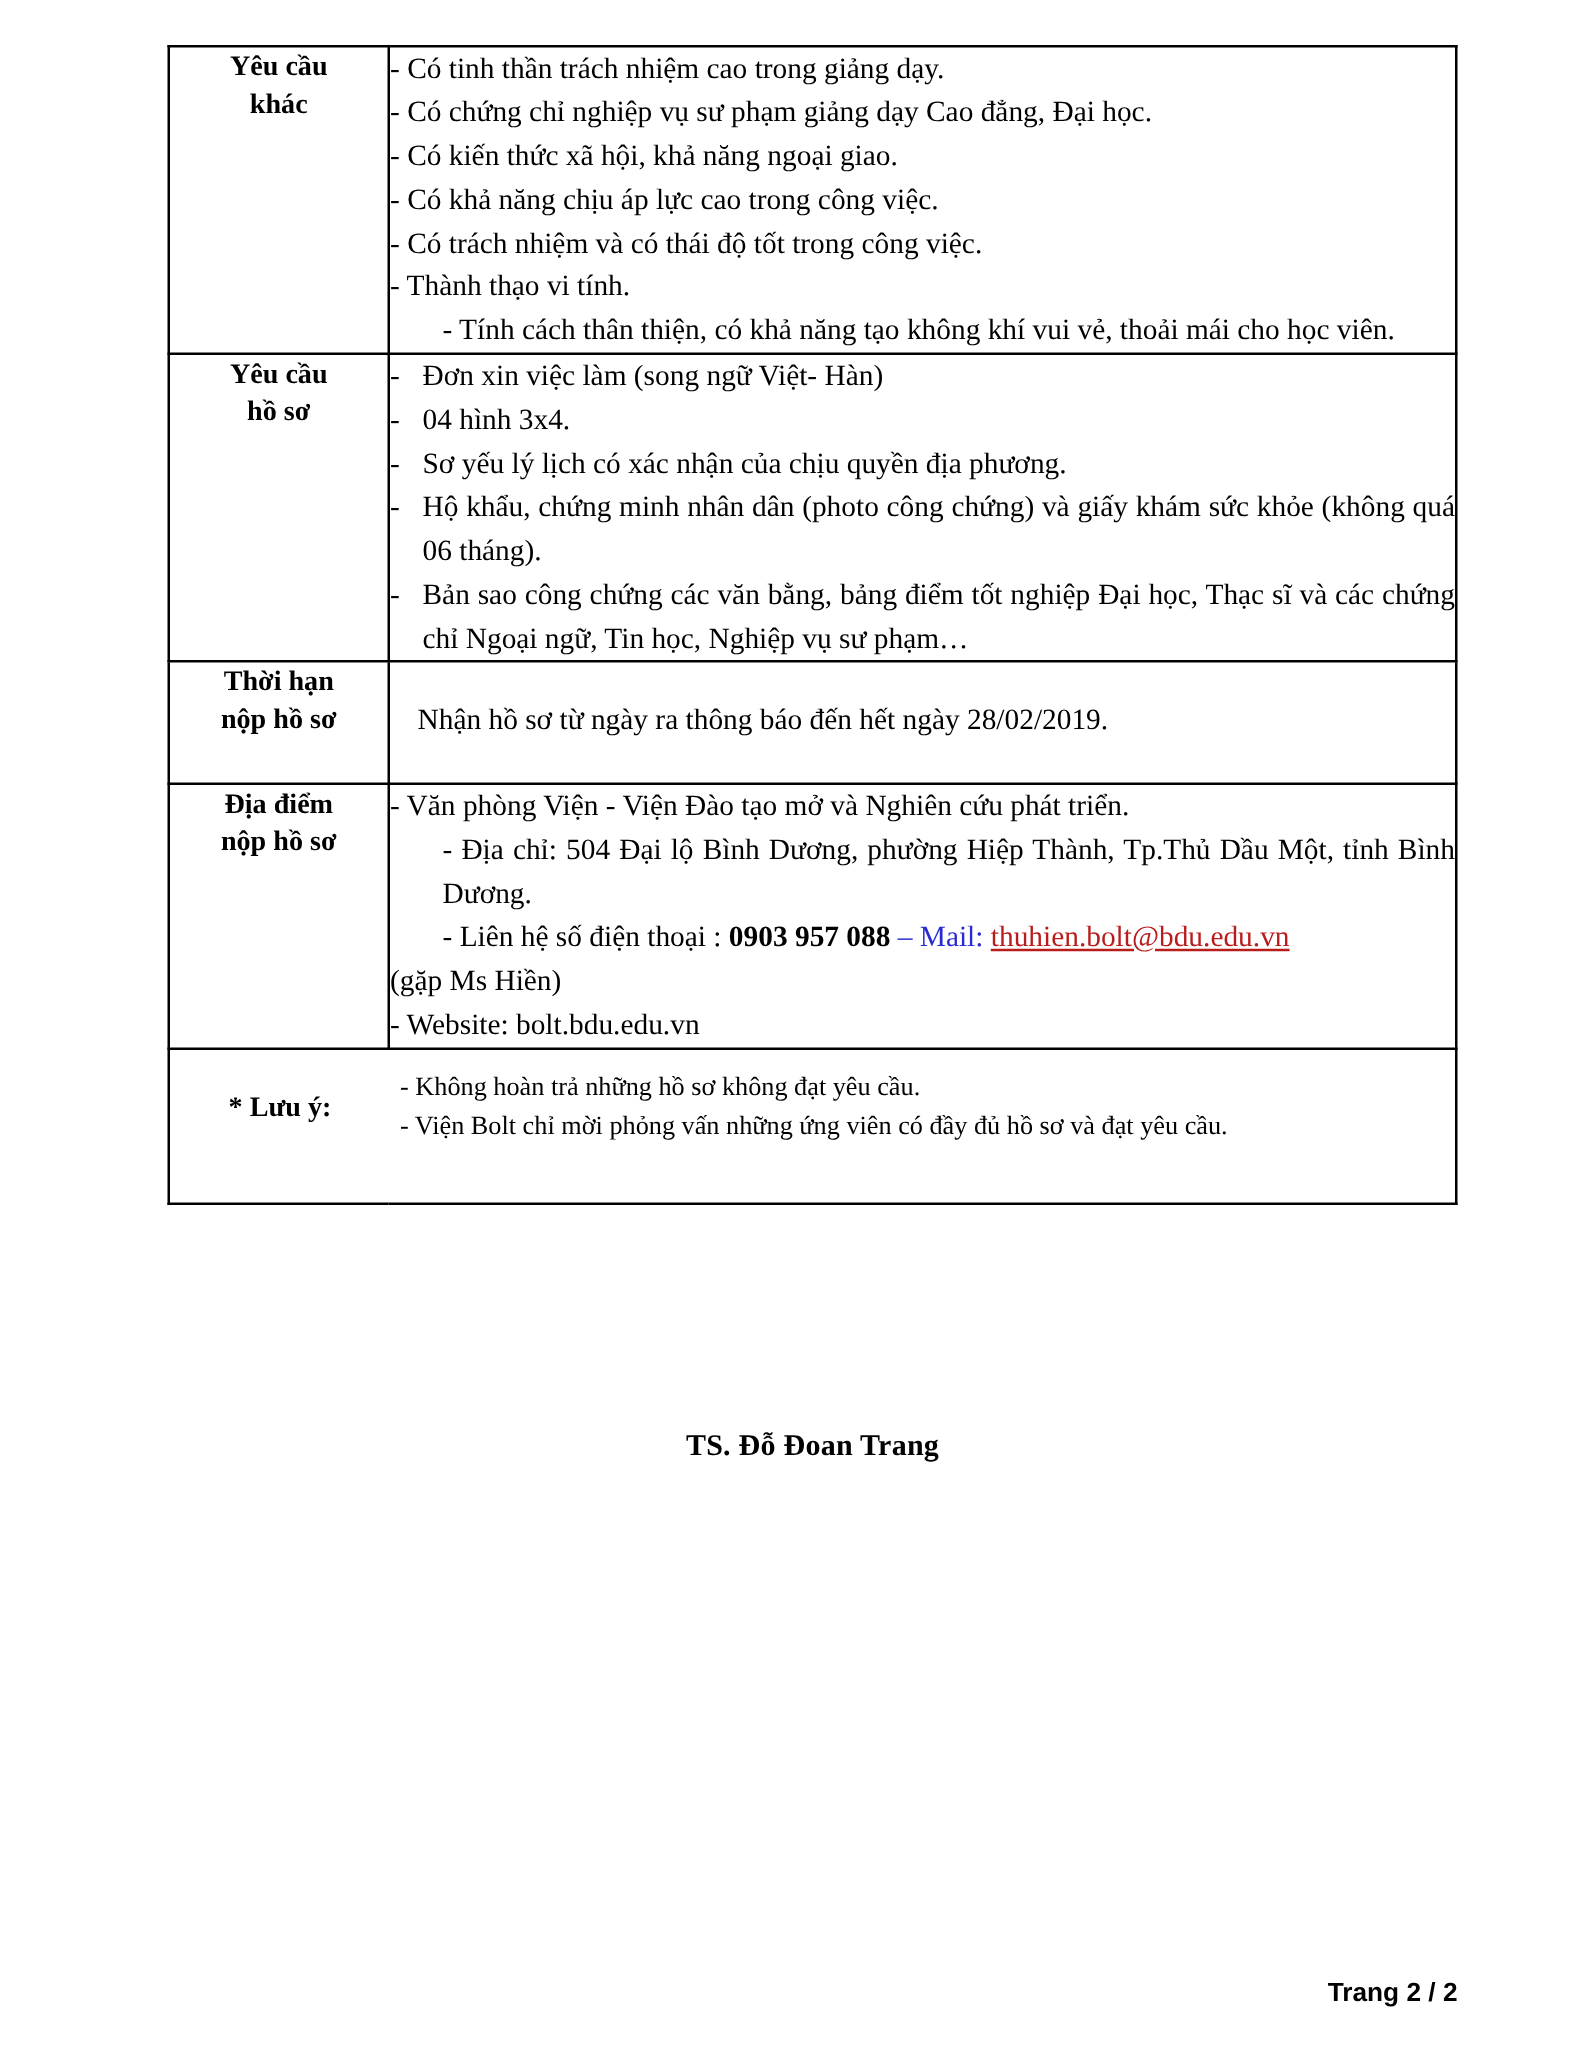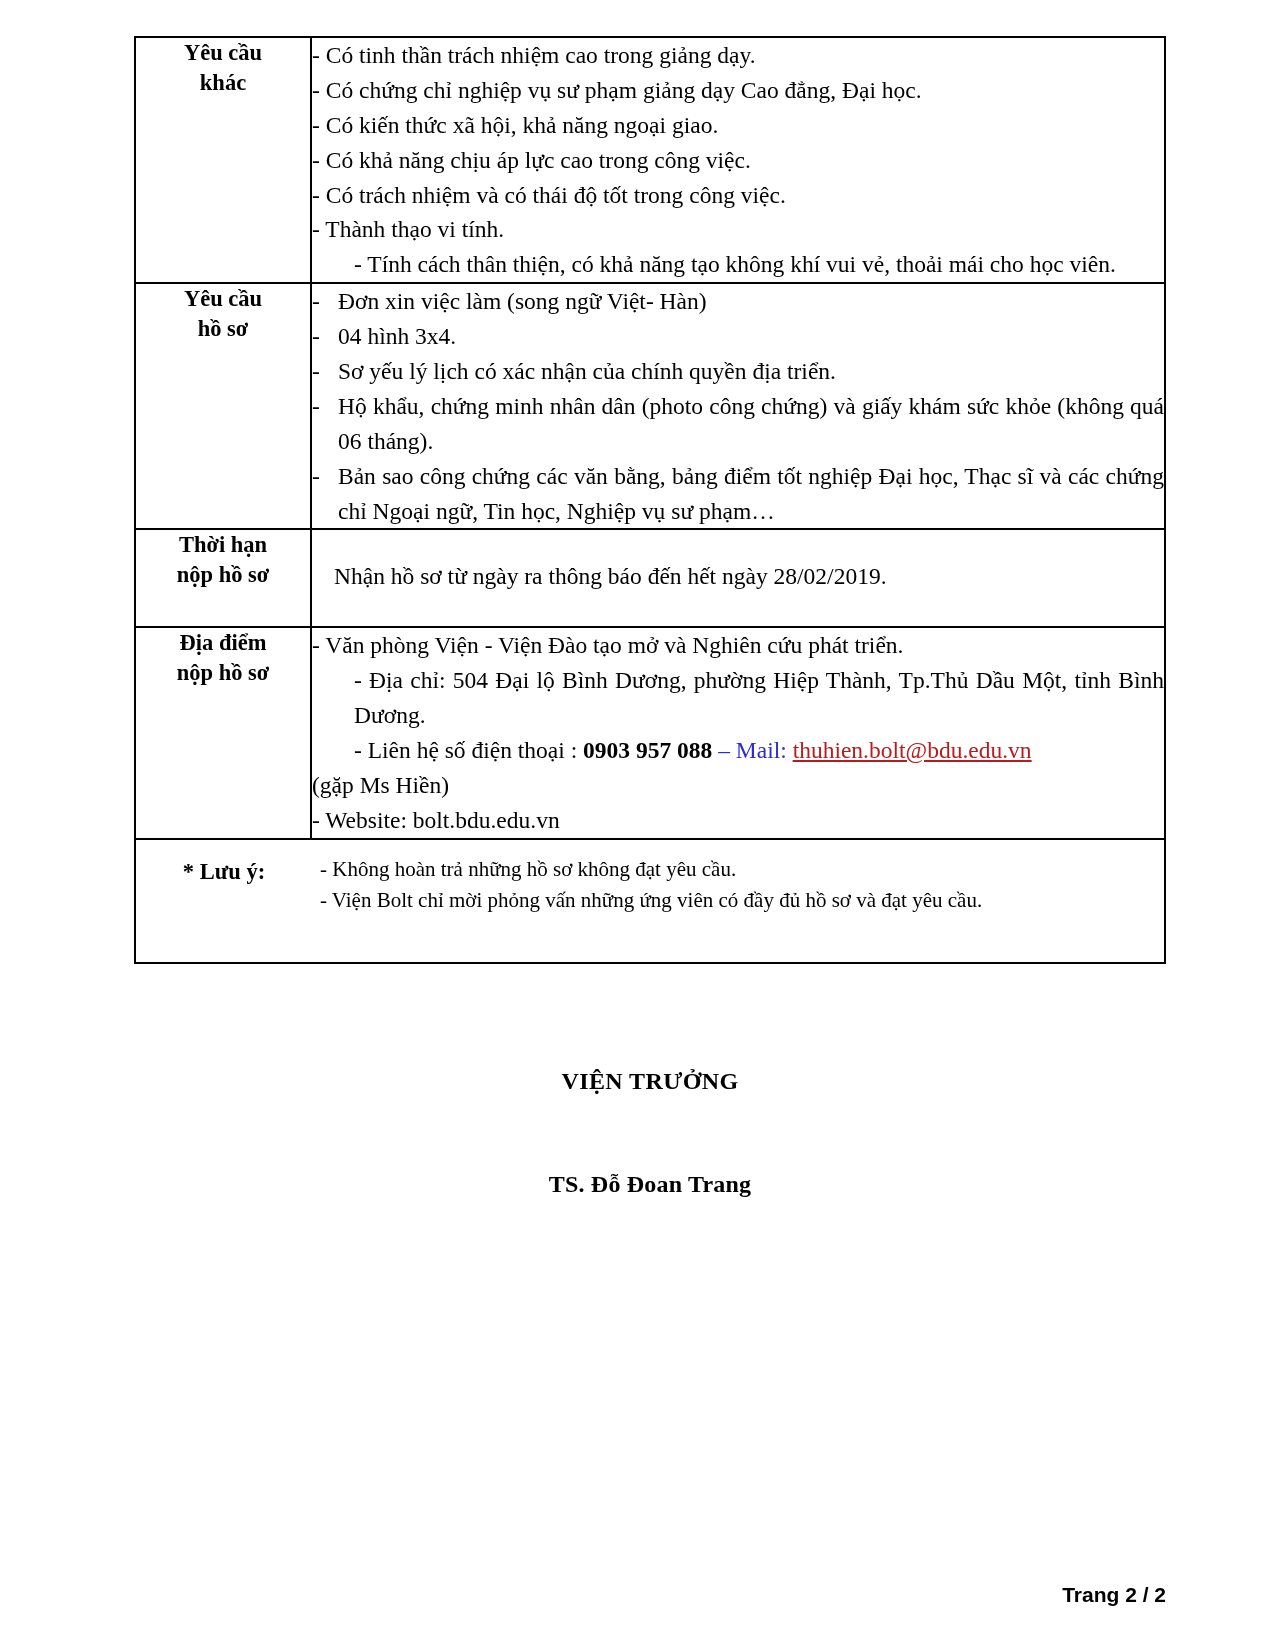--- a/index.html
+++ b/index.html
@@ -103,21 +103,21 @@
     text-decoration: underline;
   }
   .bold { font-weight: bold; }
 
   
   .note-row td {
     padding: 14px 0 46px 0;
   }
   .note-wrap {
     display: flex;
-    align-items: flex-start;
+    align-items: center;
   }
   .note-label {
     flex: 0 0 176px;
     text-align: center;
     font-weight: bold;
     font-size: 22.5px;
     line-height: 1.485;
     padding-top: 1px;
   }
   .note-body {
@@ -200,21 +200,21 @@
             <div class="item">
               <span class="bullet">-</span>
               <span>Đơn xin việc làm (song ngữ Việt- Hàn)</span>
             </div>
             <div class="item">
               <span class="bullet">-</span>
               <span>04 hình 3x4.</span>
             </div>
             <div class="item">
               <span class="bullet">-</span>
-              <span>Sơ yếu lý lịch có xác nhận của chính quyền địa triển.</span>
+              <span>Sơ yếu lý lịch có xác nhận của chịu quyền địa phương.</span>
             </div>
             <div class="item just">
               <span class="bullet">-</span>
               <span>Hộ khẩu, chứng minh nhân dân (photo công chứng) và giấy khám sức khỏe (không quá 06 tháng).</span>
             </div>
             <div class="item just">
               <span class="bullet">-</span>
               <span>Bản sao công chứng các văn bằng, bảng điểm tốt nghiệp Đại học, Thạc sĩ và các chứng chỉ Ngoại ngữ, Tin học, Nghiệp vụ sư phạm…</span>
             </div>
           </div>
@@ -258,19 +258,18 @@
               <div class="line">- Viện Bolt chỉ mời phỏng vấn những ứng viên có đầy đủ hồ sơ và đạt yêu cầu.</div>
             </div>
           </div>
         </td>
       </tr>
 
     </tbody>
   </table>
 
   <div class="sign-block">
-    <div class="sign-title">VIỆN TRƯỞNG</div>
     <div class="sign-name">TS. Đỗ Đoan Trang</div>
   </div>
 
   <div class="page-footer">Trang 2 / 2</div>
 
 </div>
 
 </body></html>

